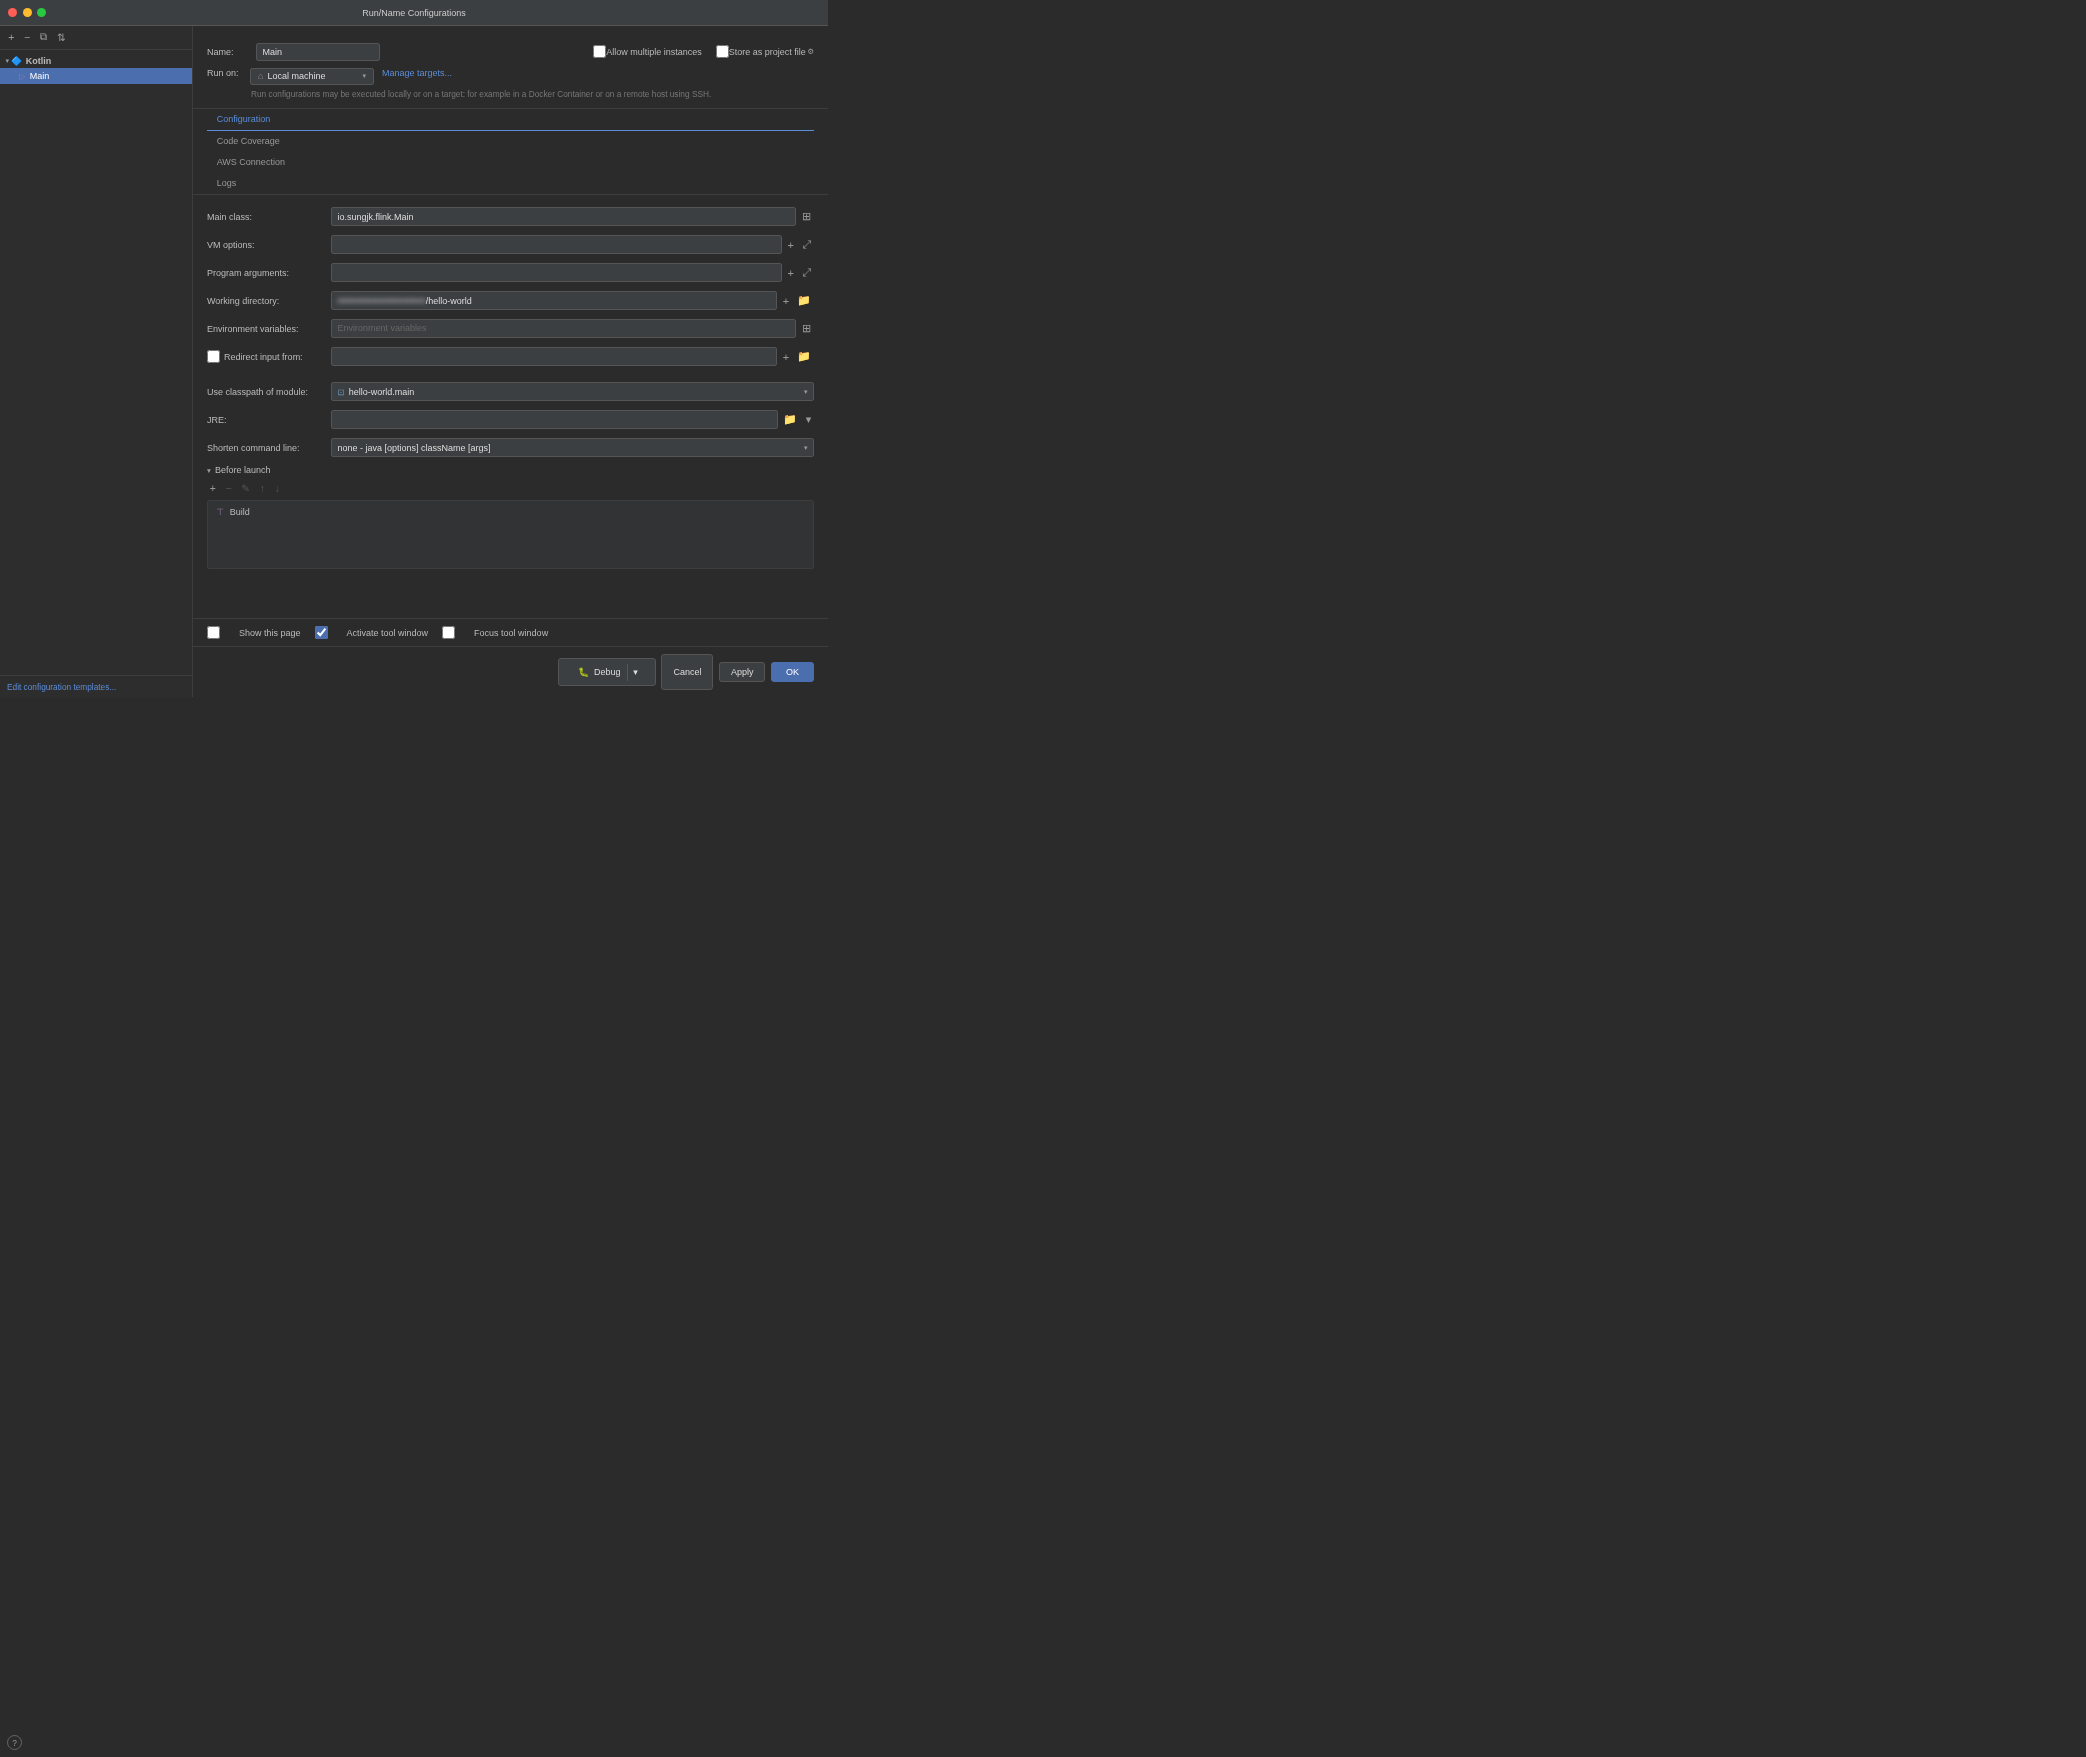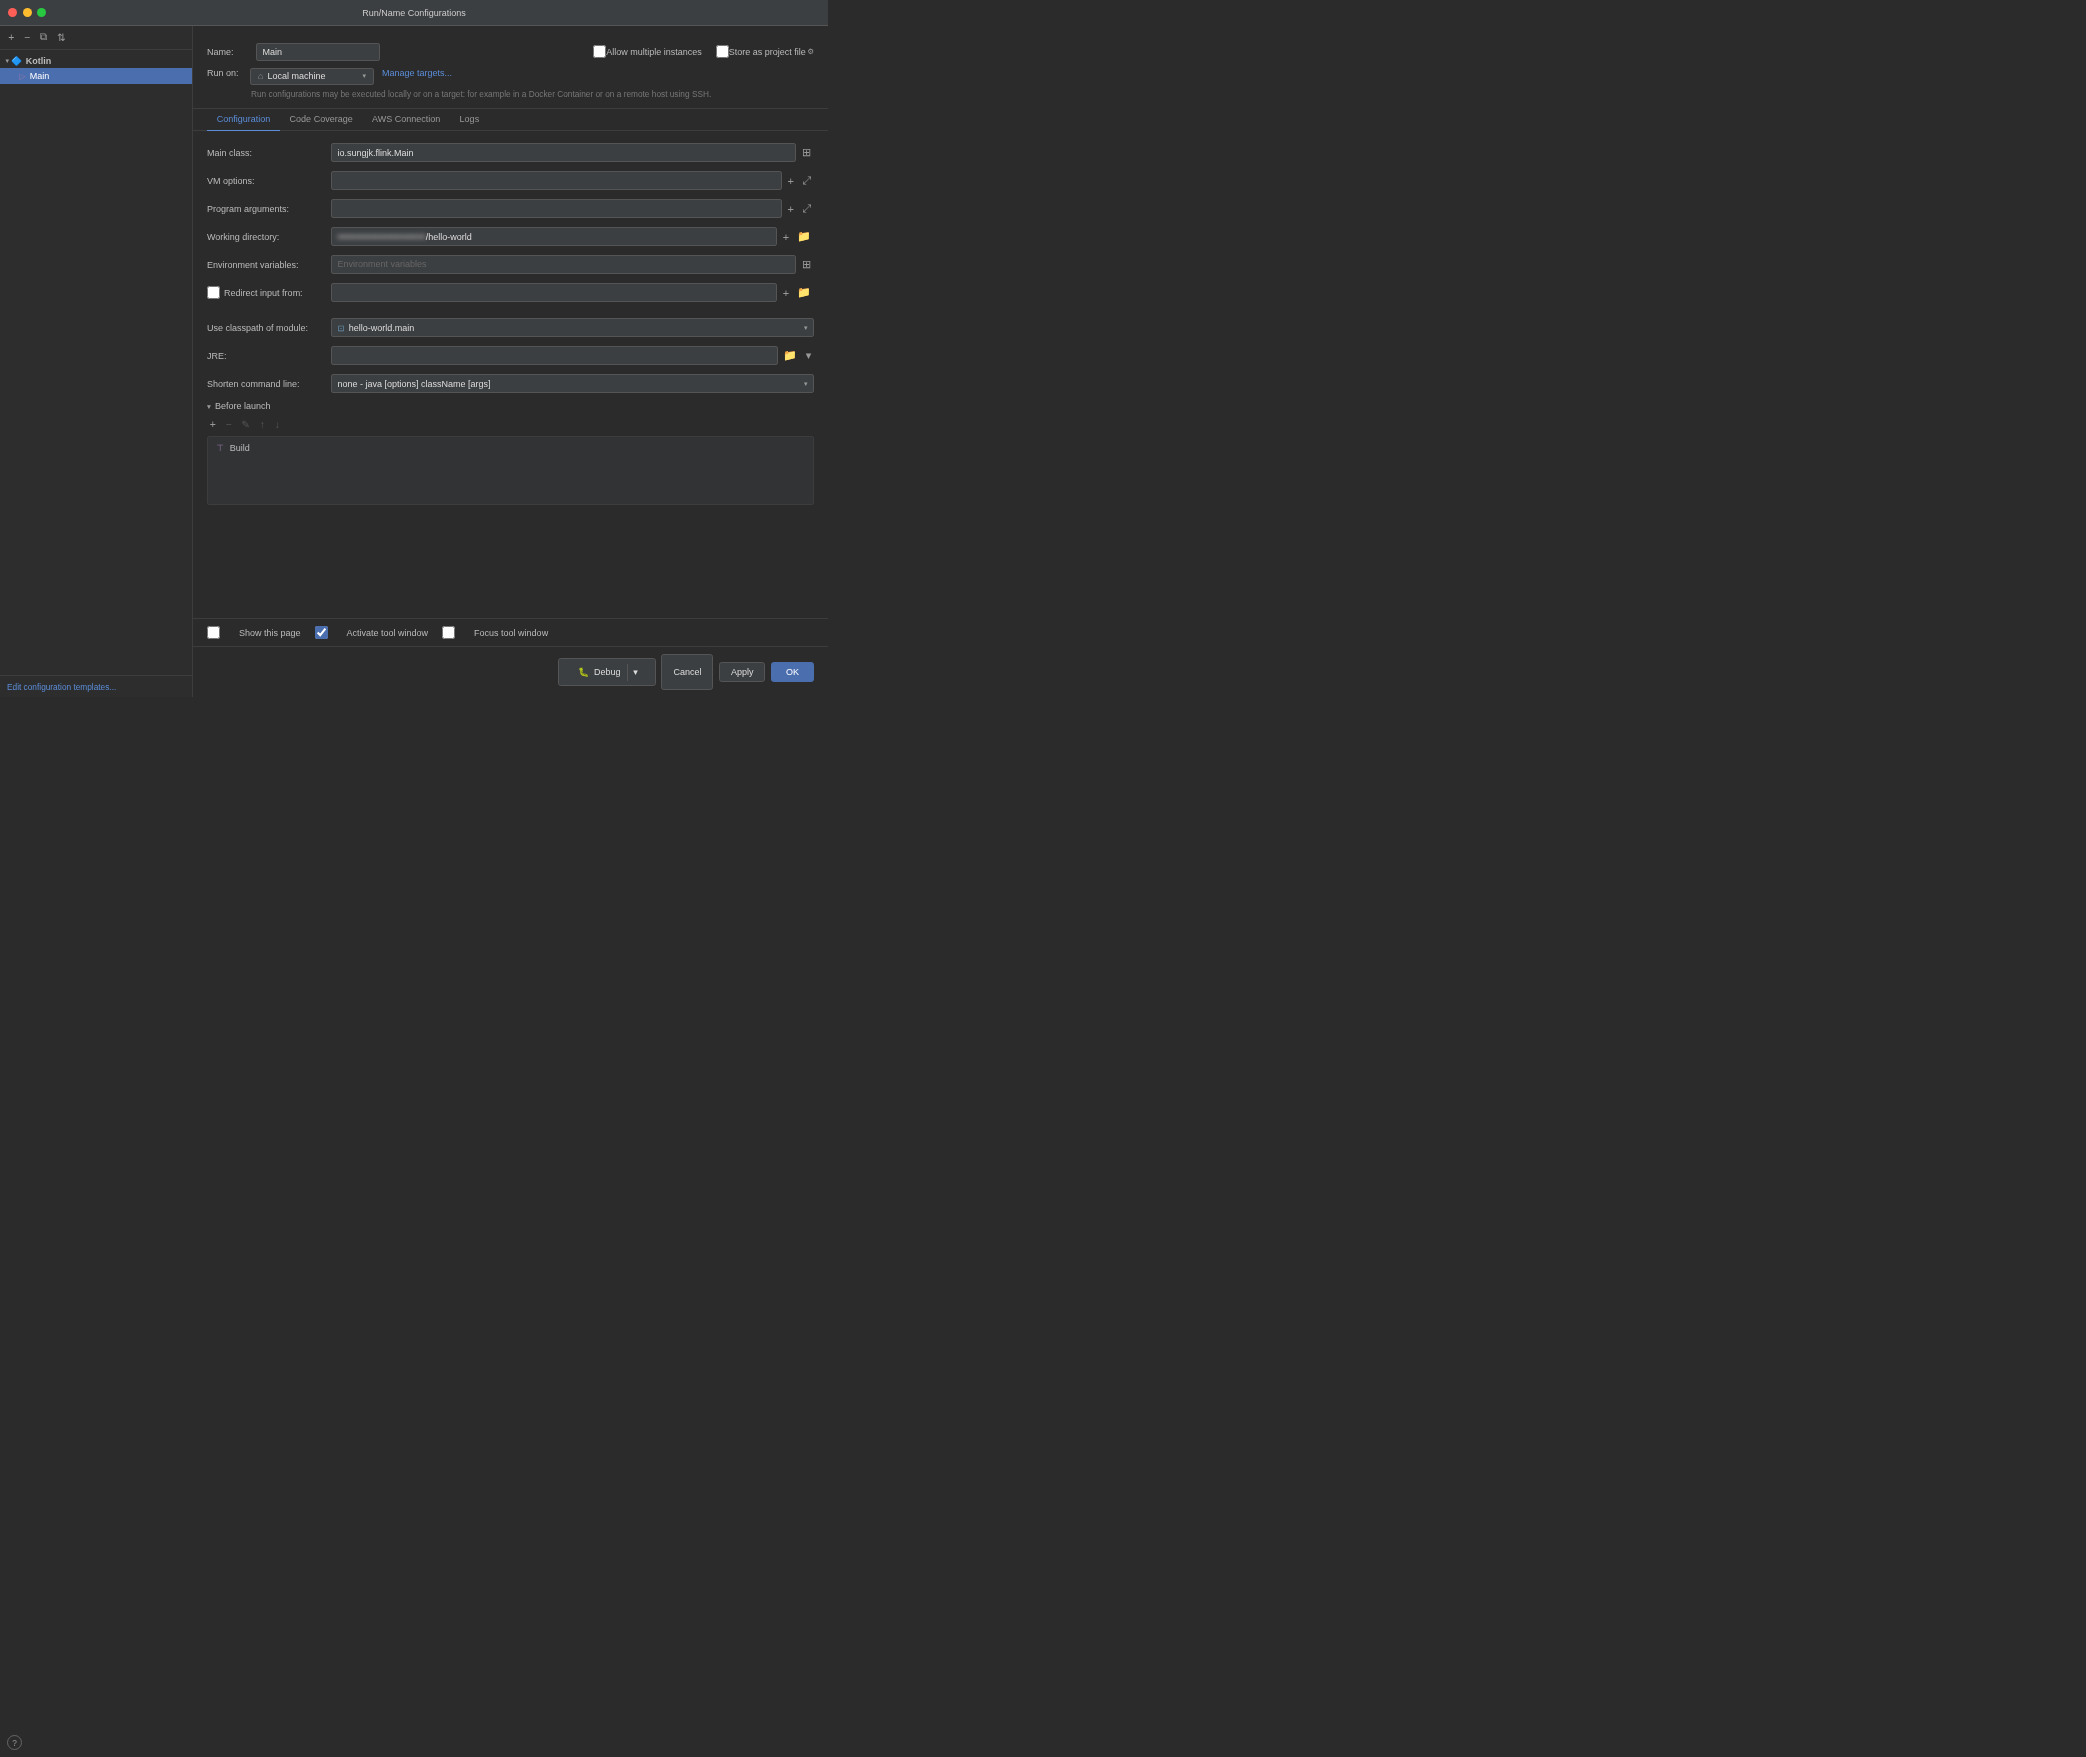--- a/index.html
+++ b/index.html
@@ -200,20 +200,21 @@
       font-size: 8.3px;
       margin-top: 4.1px;
       margin-left: 44px;
       line-height: 1.4;
     }
     
     .tabs-row {
       display: flex;
       border-bottom: 0.7px solid #3d3d3d;
       padding: 0 14px;
+      flex-direction: column;
     }
     .tab {
       padding: 5.5px 9.7px;
       cursor: pointer;
       font-size: 9px;
       color: #999;
       border-bottom: 1.4px solid transparent;
       margin-bottom: -0.7px;
     }
     .tab.active {

